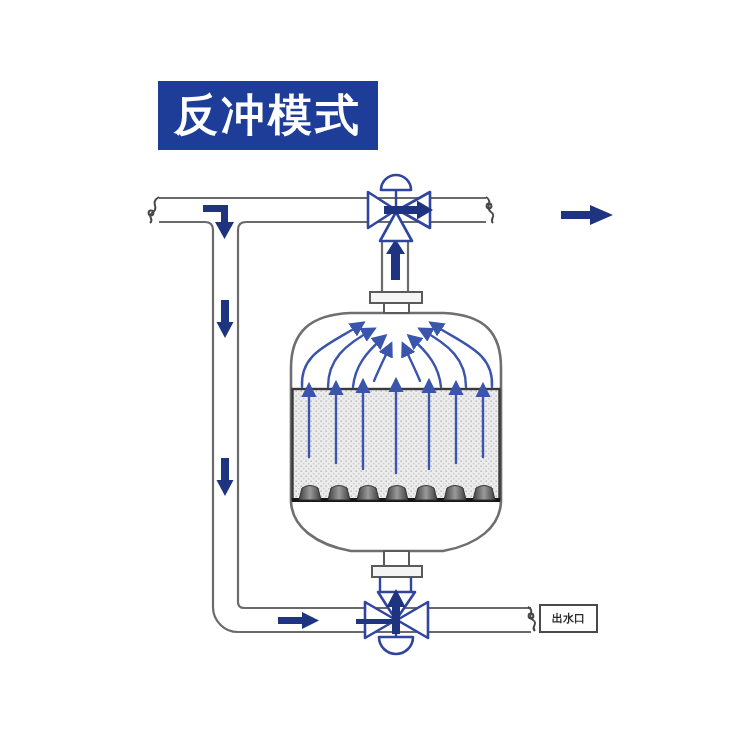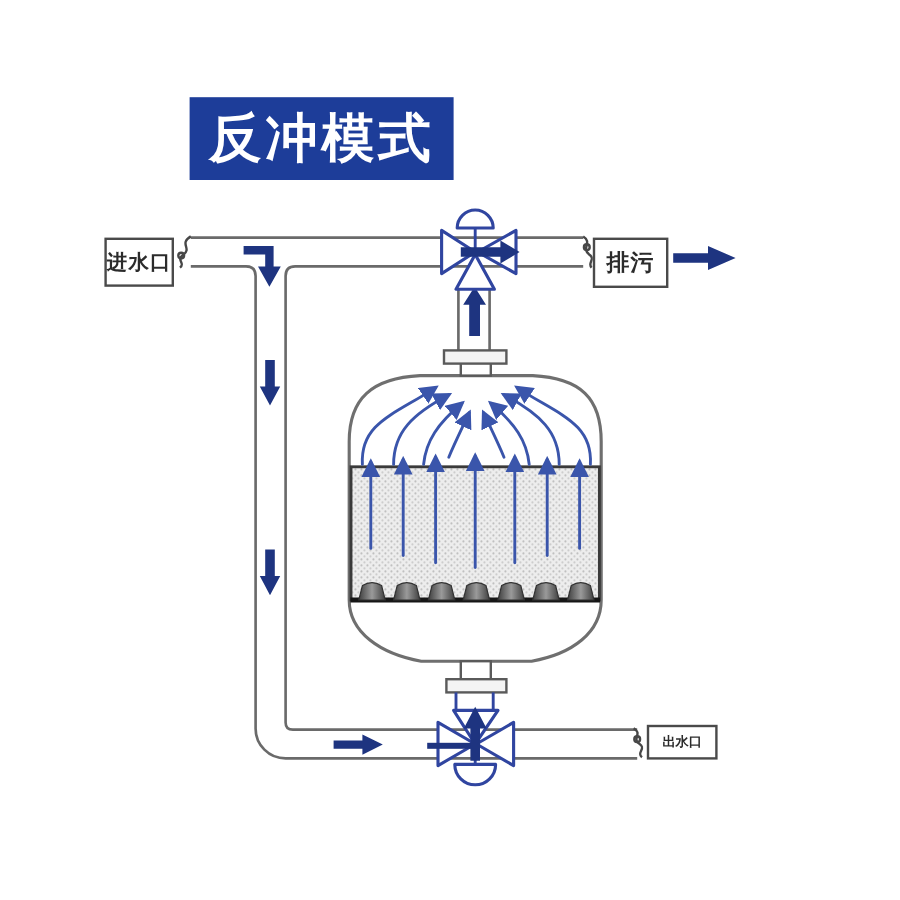--- a/index.html
+++ b/index.html
@@ -163,22 +163,16 @@
       <path class="valve" d="M 379 637 A 17 17 0 0 0 413 637 Z"></path>
       <line class="valve-line" x1="396" y1="620" x2="396" y2="637"></line>
       <rect class="navy" x="356" y="619" width="38" height="5"></rect>
       <path class="navy" d="M 392 634 V 607 H 386.5 L 396 589 L 405.5 607 H 400 V 634 Z"></path>
     </g>
   </svg>
 
   <div class="title-box">
     <span>反冲模式</span>
   </div>
-  <div class="label-box inlet">
-    <span>进水口</span>
-  </div>
-  <div class="label-box drain">
-    <span>排污</span>
-  </div>
   <div class="label-box outlet">
     <span>出水口</span>
   </div>
 </div>
 
 </body></html>

